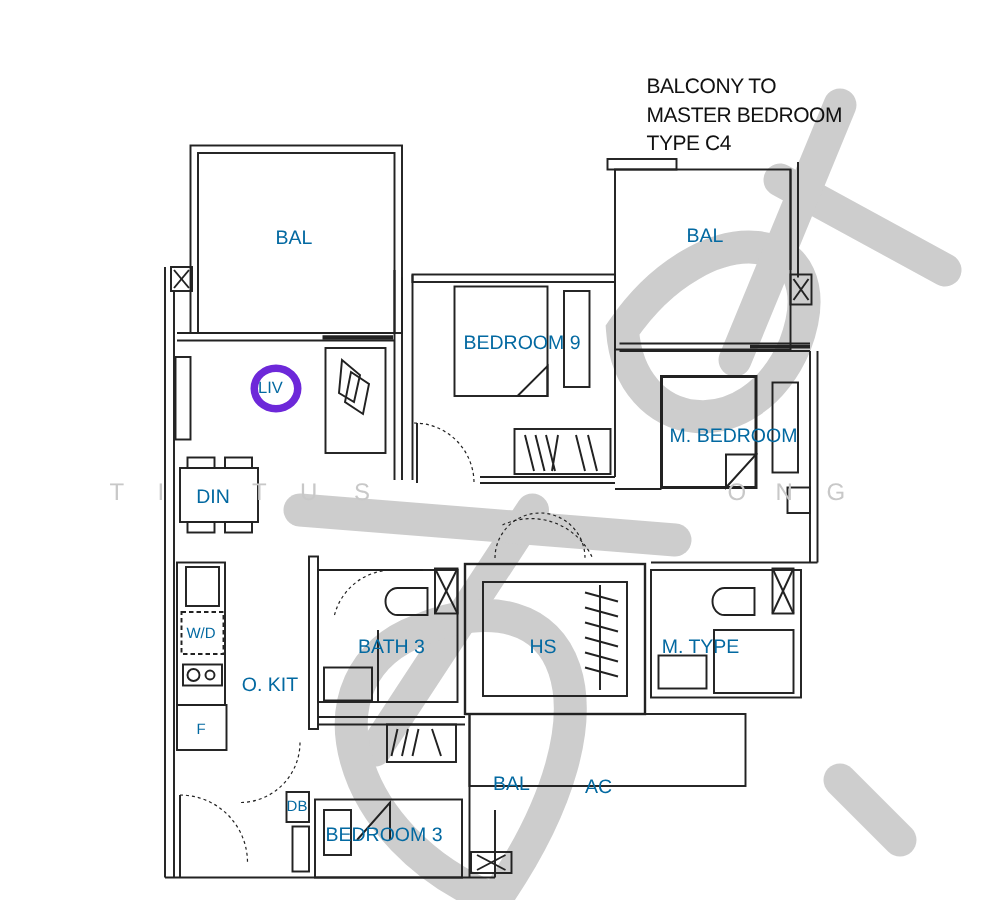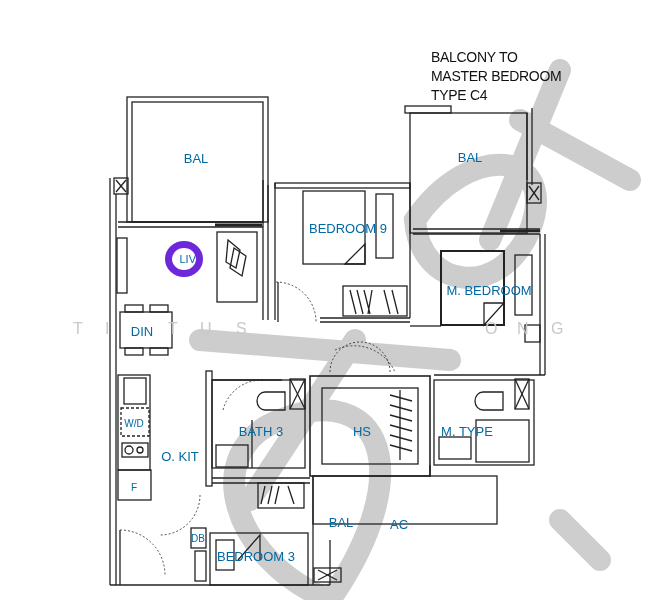--- a/index.html
+++ b/index.html
@@ -1,21 +1,21 @@
 <!DOCTYPE html>
 <html><head>
 <meta charset="utf-8">
 <style>
   html,body{margin:0;padding:0;background:#fff;}
   body{width:662px;height:600px;overflow:hidden;position:relative;font-family:"Liberation Sans",sans-serif;}
   svg{position:absolute;left:0;top:0;}
   .lbl{position:absolute;font-family:"Liberation Sans",sans-serif;color:#0369a1;font-size:13px;white-space:nowrap;transform:translate(-50%,-50%);}
   .title{position:absolute;left:508px;top:48px;transform:translateX(-50%);text-align:left;font-size:14px;line-height:19px;color:#111;letter-spacing:-0.3px;}
   .wm{position:absolute;top:320px;font-size:16px;color:#c8c8c8;letter-spacing:0;}
-  .circle{border:7px solid #6d28d9;border-radius:50%;width:24px;height:22px;line-height:22px;text-align:right;font-size:11px;}
+  .circle{border:5px solid #6d28d9;border-radius:50%;width:24px;height:22px;line-height:22px;text-align:left;font-size:11px;}
   .small{font-size:10px;}
 </style>
 </head>
 <body>
 
 <svg width="662" height="600" viewBox="0 0 662 600">
 
   <g fill="none" stroke="#bdbdbd" stroke-width="22" opacity="0.75" stroke-linecap="round">
     <path d="M250 500 L355 340"></path>
     <path d="M330 600 C420 470 380 380 280 420 C200 450 230 560 330 600"></path>

